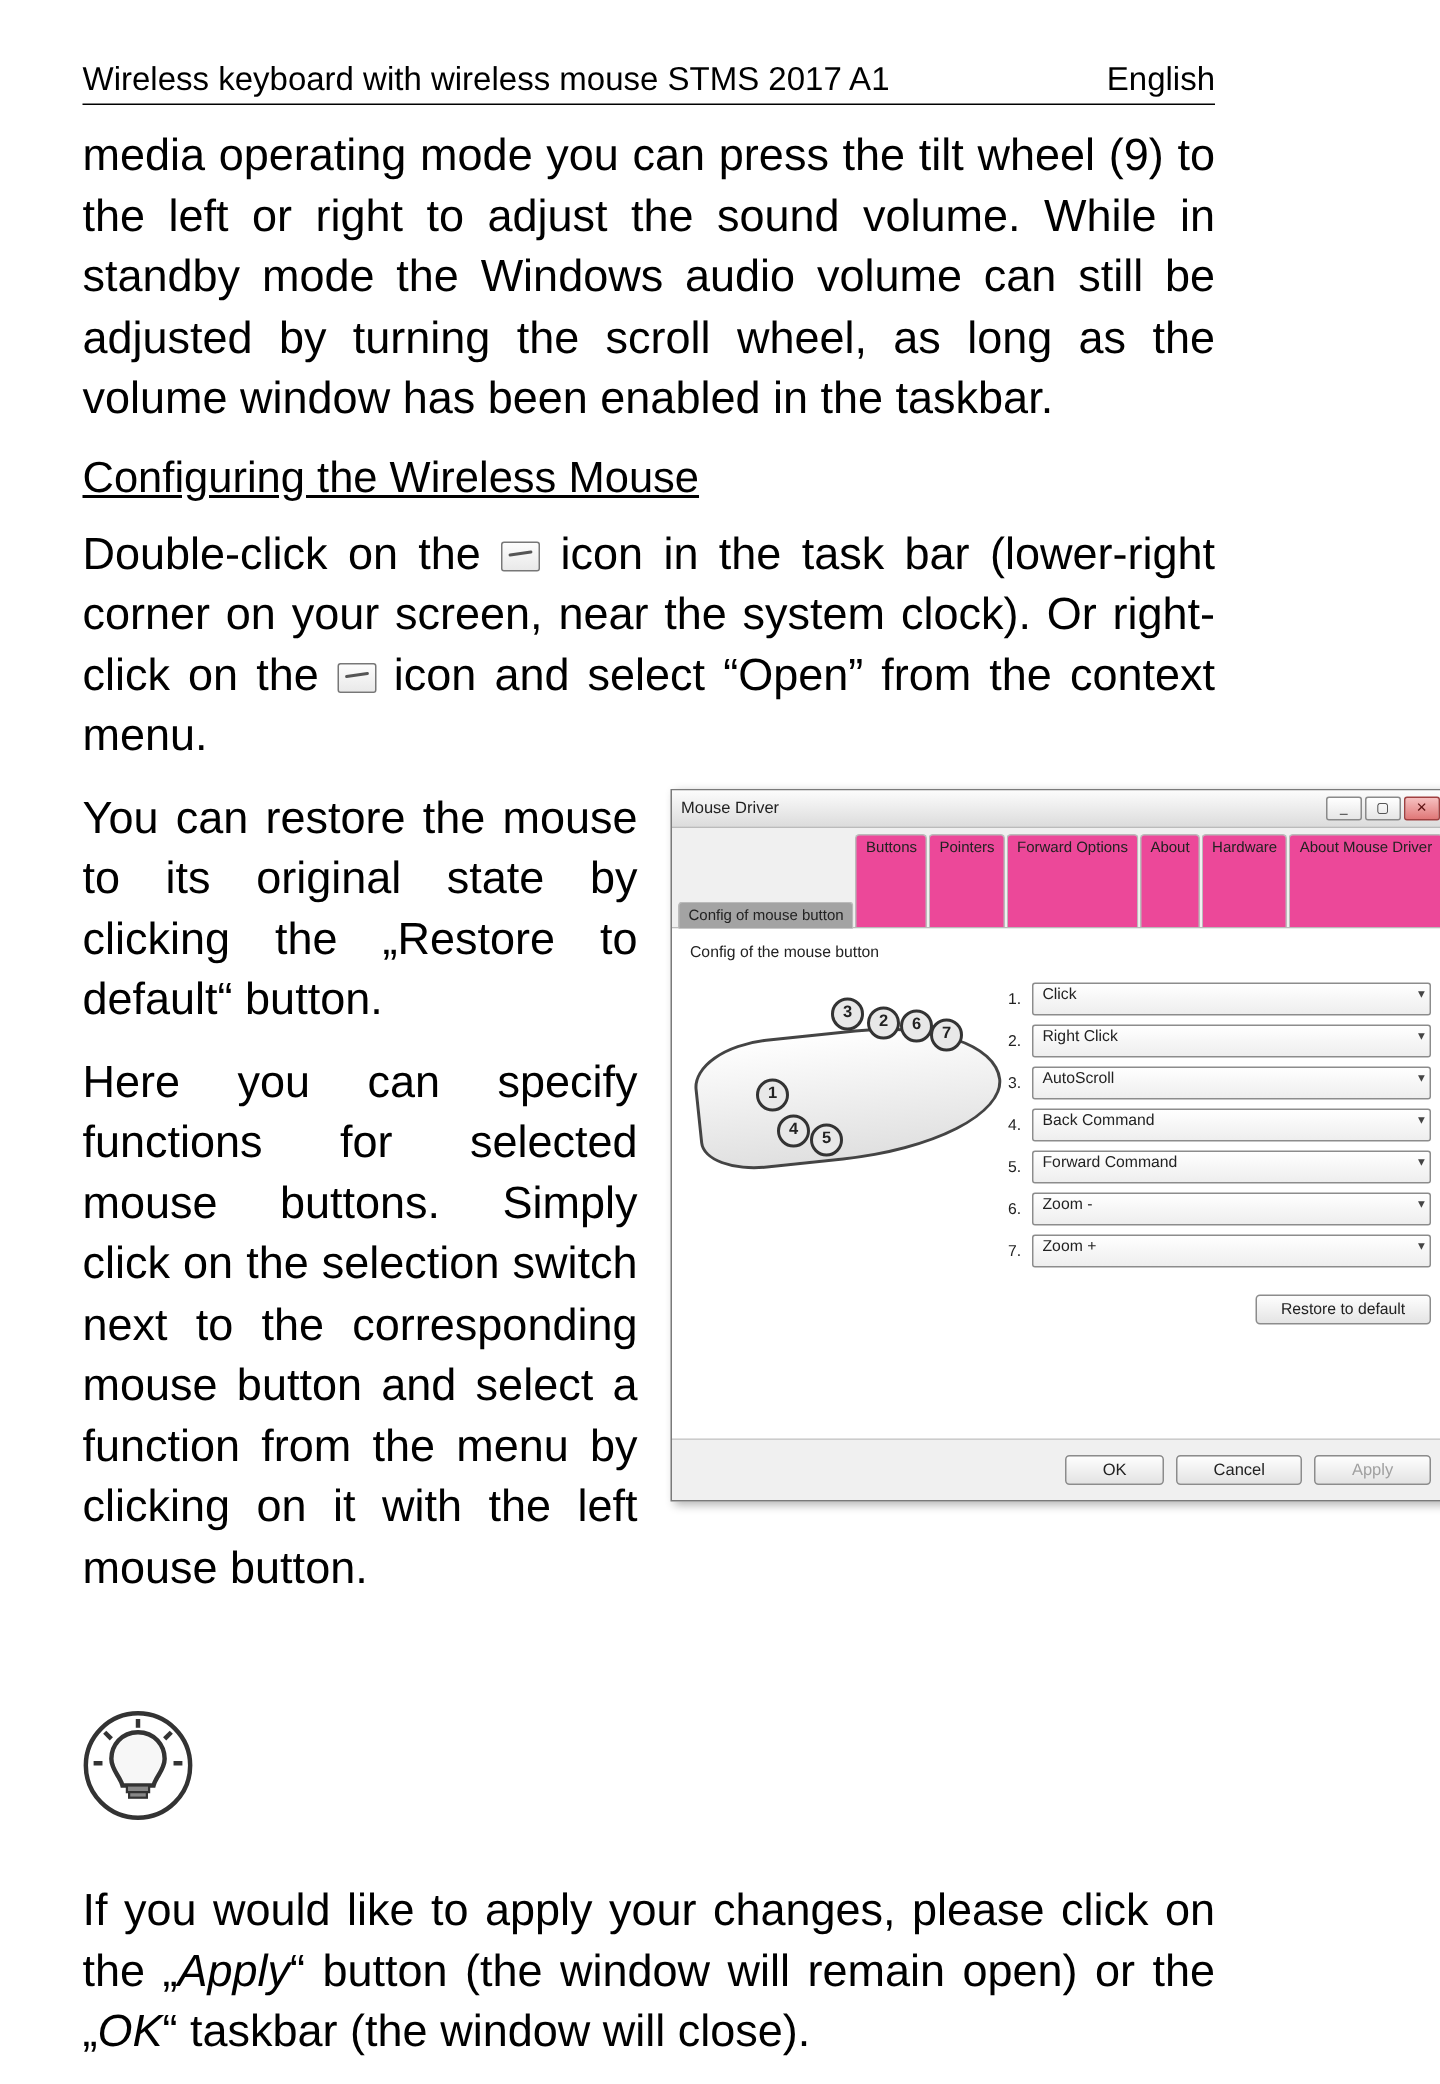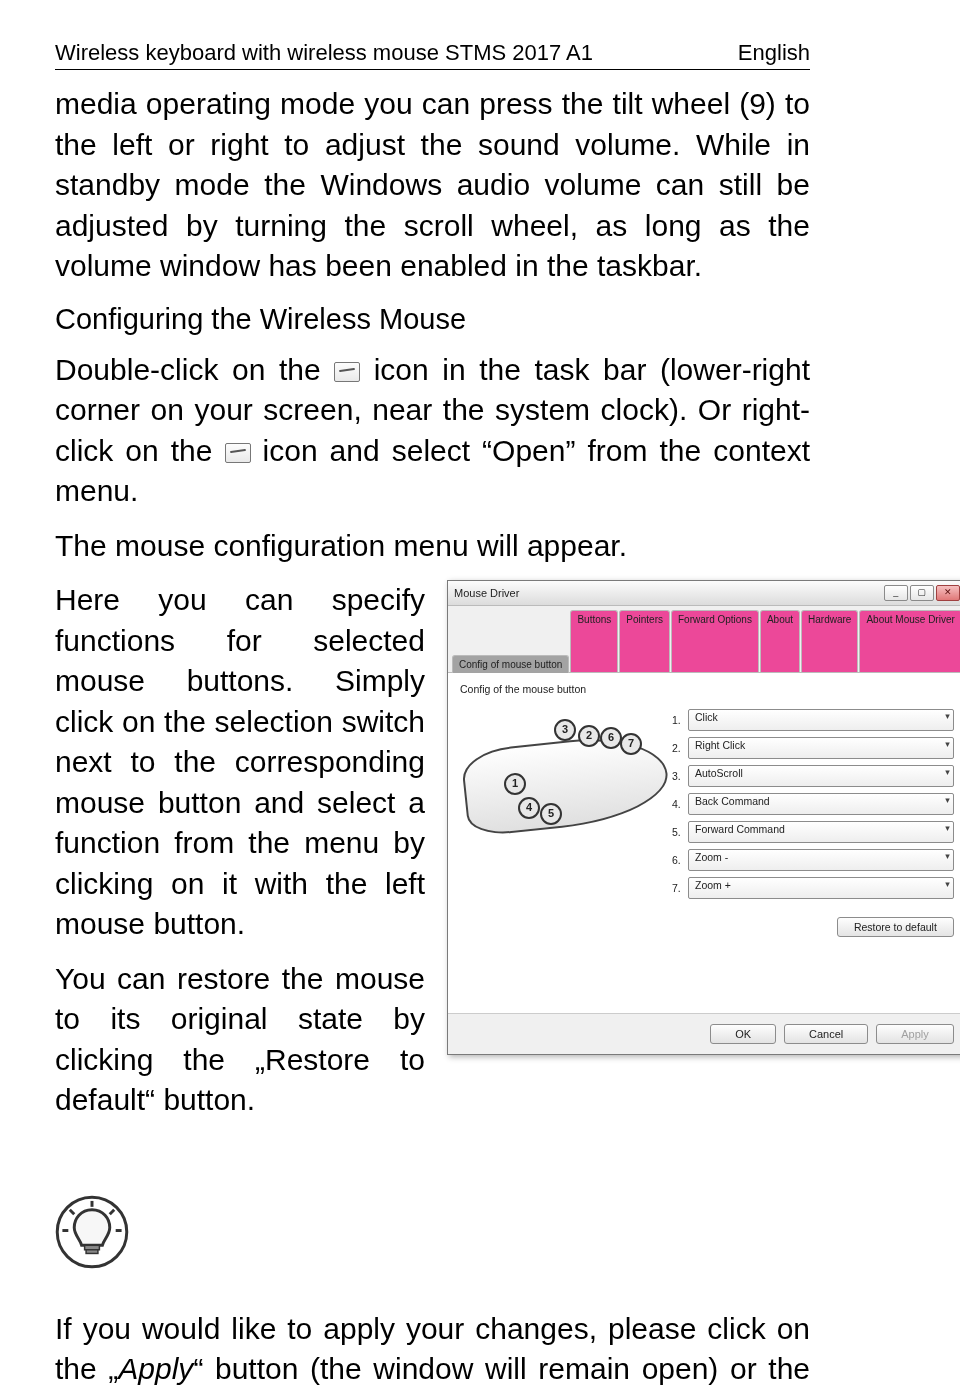--- a/index.html
+++ b/index.html
@@ -28,20 +28,21 @@
   p {
     font-size: 30px;
     line-height: 1.35;
     margin: 0 0 14px 0;
     text-align: justify;
   }
   h2 {
     font-weight: normal;
     font-size: 29px;
     margin: 16px 0 14px 0;
+    text-decoration: underline;
   }
   .inline-icon {
     display: inline-block;
     width: 24px;
     height: 18px;
     vertical-align: -2px;
     border: 1px solid #777;
     border-radius: 2px;
     background: linear-gradient(#fdfdfd,#e9e9e9);
     position: relative;
@@ -265,26 +266,25 @@
   <h2>Configuring the Wireless Mouse</h2>
 
   <p>
     <span>Double-click on the </span>
     <span class="inline-icon"></span>
     <span> icon in the task bar (lower-right corner on your screen, near the system clock). Or right-click on the </span>
     <span class="inline-icon"></span>
     <span> icon and select “Open” from the context menu.</span>
   </p>
 
-  <p>The mouse configuration menu will appear.</p>
 
   <div class="two-col">
     <div class="left">
+      <p>You can restore the mouse to its original state by clicking the „Restore to default“ button.</p>
       <p>Here you can specify functions for selected mouse buttons. Simply click on the selection switch next to the corresponding mouse button and select a function from the menu by clicking on it with the left mouse button.</p>
-      <p>You can restore the mouse to its original state by clicking the „Restore to default“ button.</p>
     </div>
     <div class="right">
       <div class="dialog">
         <div class="titlebar">
           <span>Mouse Driver</span>
           <span class="win-btns">
             <span class="win-btn">_</span>
             <span class="win-btn">▢</span>
             <span class="win-btn close">✕</span>
           </span>

